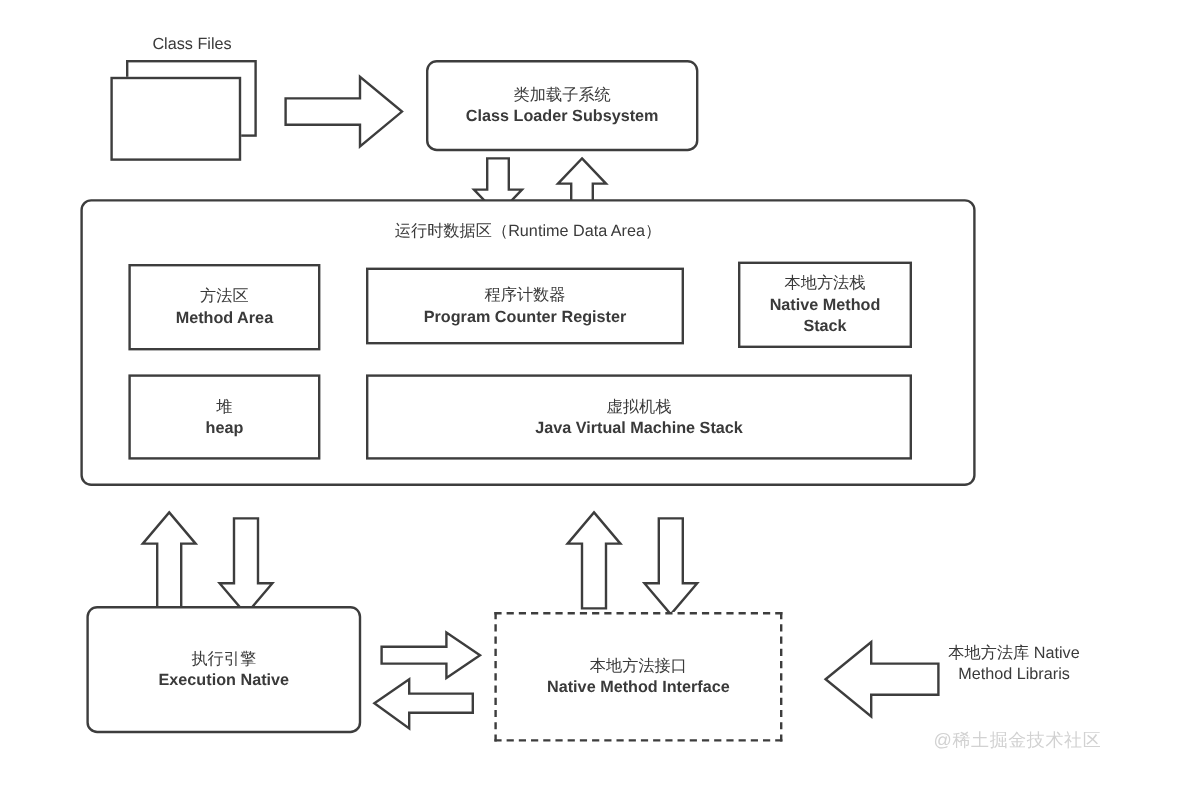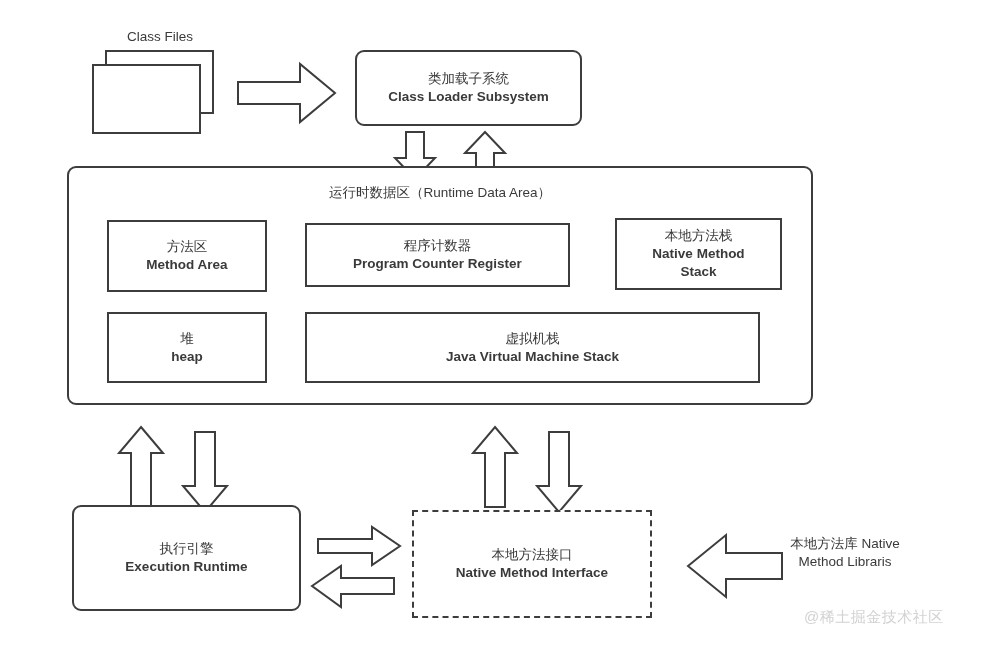--- a/index.html
+++ b/index.html
@@ -64,21 +64,20 @@
     stroke: #3d3d3d;
     stroke-width: 2;
     stroke-linejoin: miter;
   }
   .watermark {
     position: absolute;
     font-size: 15px;
     color: #d2d2d2;
     white-space: nowrap;
     letter-spacing: 0.5px;
-    margin-left: 26px;
   }
   .classfile-stack {
     position: absolute;
   }
   .classfile-stack .sheet {
     position: absolute;
     box-sizing: border-box;
     border: 2px solid #3d3d3d;
     background: #ffffff;
   }
@@ -118,21 +117,21 @@
     <div class="node" style="left:38px; top:52px; width:160px; height:72px;">
       <span class="cn">方法区</span>
       <span class="en">Method Area</span>
     </div>
 
     <div class="node" style="left:236px; top:55px; width:265px; height:64px;align-items:center;">
       <span class="cn">程序计数器</span>
       <span class="en">Program Counter Register</span>
     </div>
 
-    <div class="node" style="left:546px; top:50px; width:167px; height:72px;">
+    <div class="node" style="left:546px; top:50px; width:145px; height:72px;">
       <span class="cn">本地方法栈</span>
       <span class="en">Native Method</span>
       <span class="en">Stack</span>
     </div>
 
     <div class="node" style="left:38px; top:144px; width:160px; height:71px;">
       <span class="cn">堆</span>
       <span class="en">heap</span>
     </div>
 
@@ -153,21 +152,21 @@
   <svg class="arrow" style="left:470px; top:425px;" width="50" height="85" viewBox="0 0 50 85">
     <path d="M25,2 L47,28 L35,28 L35,82 L15,82 L15,28 L3,28 Z"></path>
   </svg>
 
   <svg class="arrow" style="left:534px; top:430px;" width="50" height="85" viewBox="0 0 50 85">
     <path d="M15,2 L35,2 L35,56 L47,56 L25,82 L3,56 L15,56 Z"></path>
   </svg>
 
   <div class="node rounded" style="left:72px; top:505px; width:229px; height:106px;text-align:center;">
     <span class="cn">执行引擎</span>
-    <span class="en">Execution Runtime</span>
+    <span class="en">Execution Native</span>
   </div>
 
   <svg class="arrow" style="left:316px; top:525px;" width="86" height="42" viewBox="0 0 86 42">
     <path d="M2,14 L56,14 L56,2 L84,21 L56,40 L56,28 L2,28 Z"></path>
   </svg>
 
   <svg class="arrow" style="left:310px; top:564px;" width="86" height="45" viewBox="0 0 86 45">
     <path d="M2,22 L31,2 L31,14 L84,14 L84,30 L31,30 L31,43 Z"></path>
   </svg>
 

